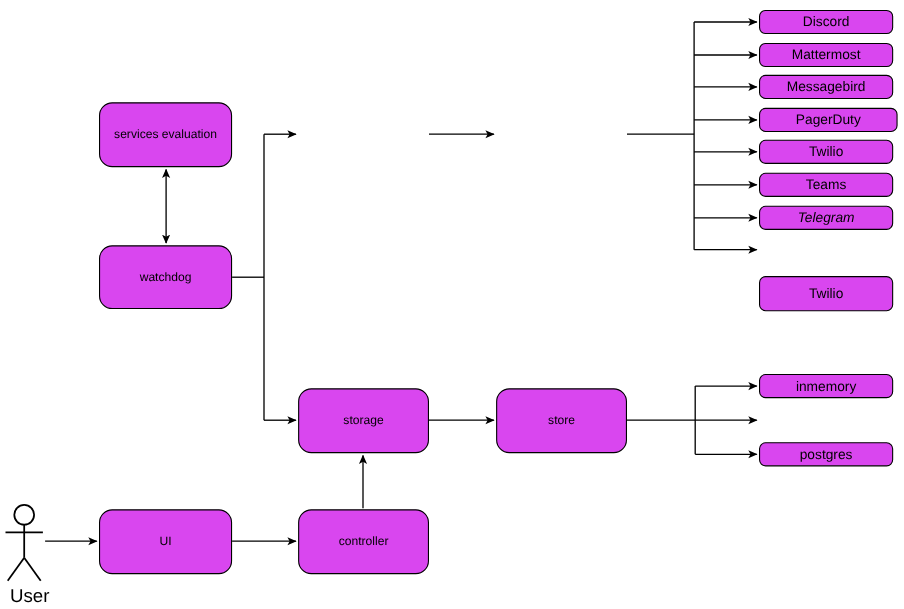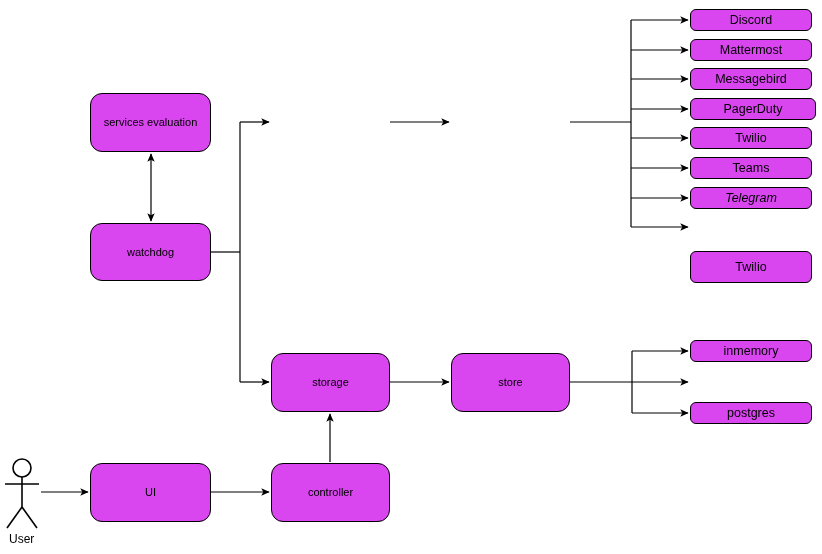--- a/index.html
+++ b/index.html
@@ -40,21 +40,21 @@
   .node.leaf {
     border-radius: 6px;
     font-size: 12.5px;
   }
   .node-label {
     line-height: 1;
     white-space: nowrap;
   }
   .actor-label {
     position: absolute;
-    font-size: 12px;
+    font-size: 17px;
     color: #000000;
     white-space: nowrap;
   }
 </style>
 </head>
 <body>
 
 <div id="canvas">
 
   <svg class="wires" viewBox="0 0 822 554" xmlns="http://www.w3.org/2000/svg">

